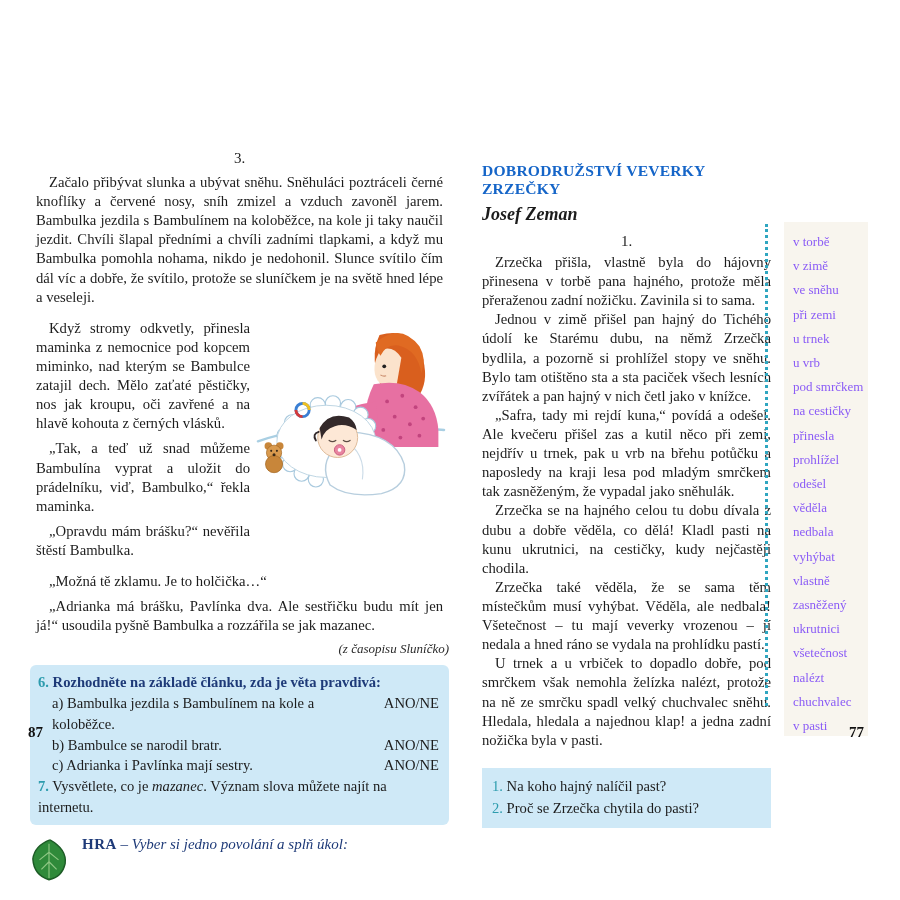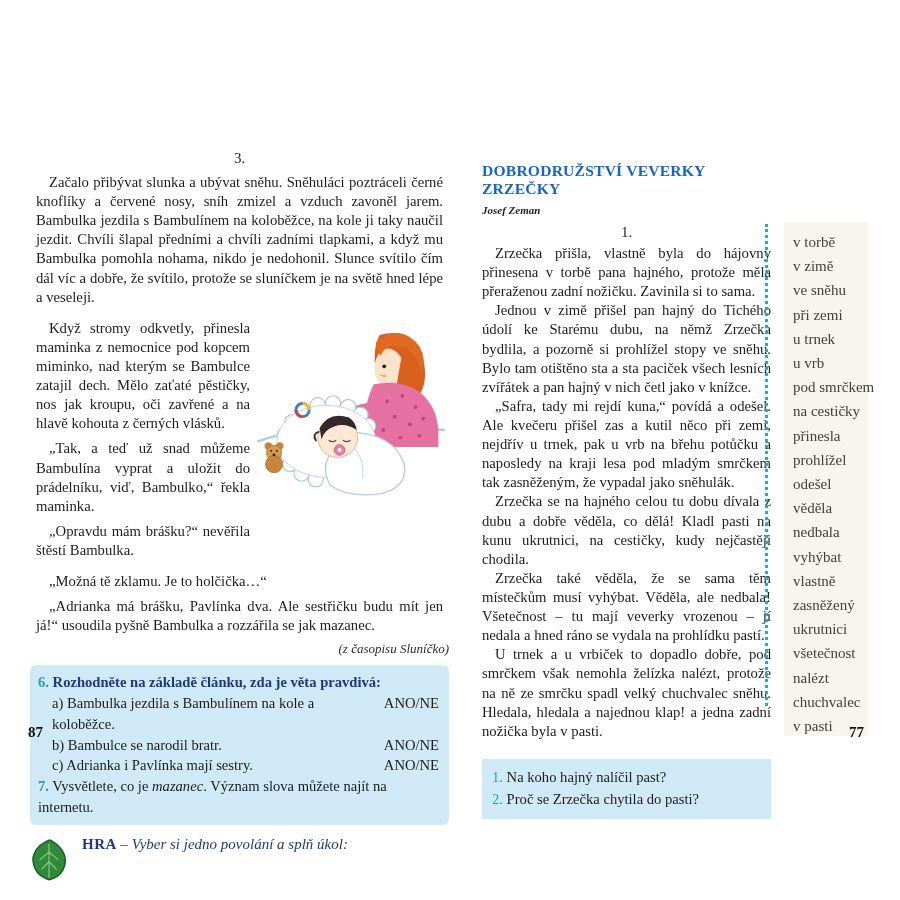--- a/index.html
+++ b/index.html
@@ -42,39 +42,39 @@
     background:#ffffff;border:1.6px solid #8ecfec;border-radius:13px;
     font-family:"Liberation Serif","DejaVu Serif",serif;
     font-size:14.5px;font-weight:bold;font-style:italic;color:#1565c8;
     padding:3px 0 4px;cursor:pointer;
   }
   .hra-caption{font-size:13.6px;line-height:1.25;margin-top:5px;}
 
   
   .right-page{position:absolute;left:482px;top:162px;width:289px;}
   .rp-title{color:#1565c8;font-weight:bold;font-size:15.6px;letter-spacing:.2px;margin:0 0 6px;}
-  .rp-author{font-weight:bold;font-style:italic;font-size:11px;margin:0 0 8px;}
+  .rp-author{font-weight:bold;font-style:italic;font-size:18px;margin:0 0 8px;}
   .rp-section{text-align:center;font-size:15px;margin-bottom:3px;}
   .right-page p.body{margin:0;}
   .qbox-right{
     background:#cfe9f7;border-radius:0;margin-top:18px;
     padding:8px 10px;font-size:14.6px;line-height:1.5;
   }
   .qline .qnum{font-weight:normal;color:#2d9cae;}
 
   
   .dotted-rule{
     position:absolute;left:765px;top:224px;height:482px;width:0;
     border-left:3px dotted #2fa6c0;
   }
   .vocab-panel{
     position:absolute;left:784px;top:222px;width:84px;height:514px;
     background:#f8f5ee;padding:8px 0 0 9px;box-sizing:border-box;
   }
-  .vocab-item{font-size:15px;line-height:24.2px;white-space:nowrap;color:#404040;}
+  .vocab-item{font-size:13px;line-height:24.2px;white-space:nowrap;color:#8b5cf6;}
 
   .page-num{position:absolute;font-weight:bold;font-size:15px;color:#111;}
   .page-num.left{left:28px;top:724px;}
   .page-num.right{left:849px;top:724px;text-align:center;}
 </style>
 </head>
 <body>
 
 <div class="spread">
 

